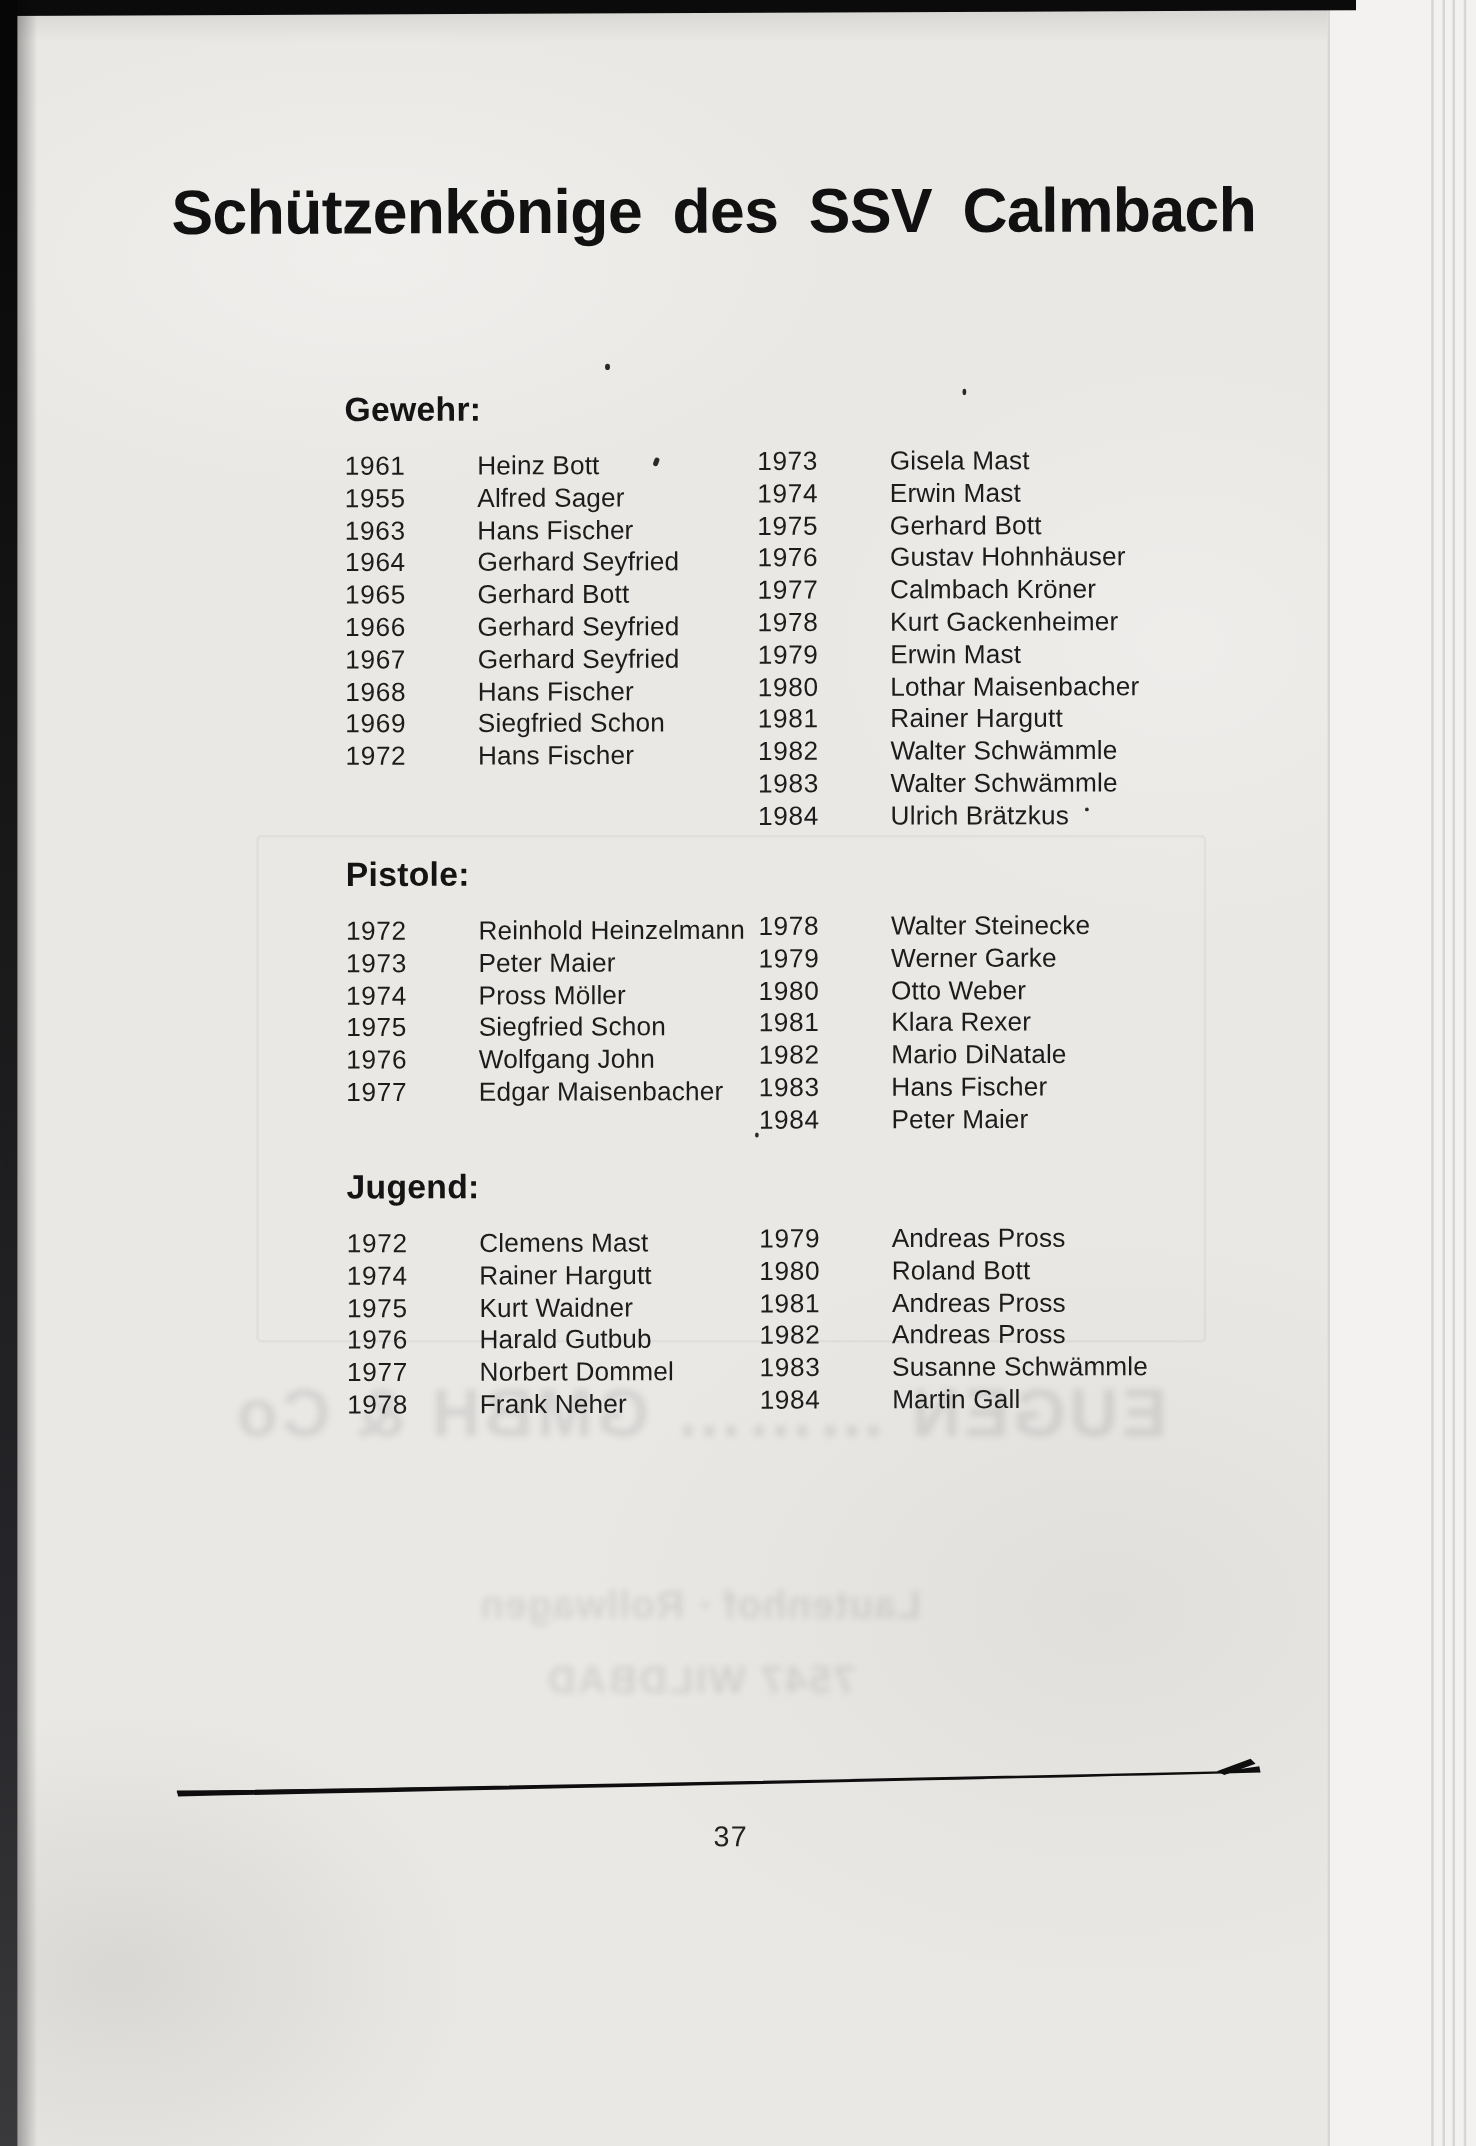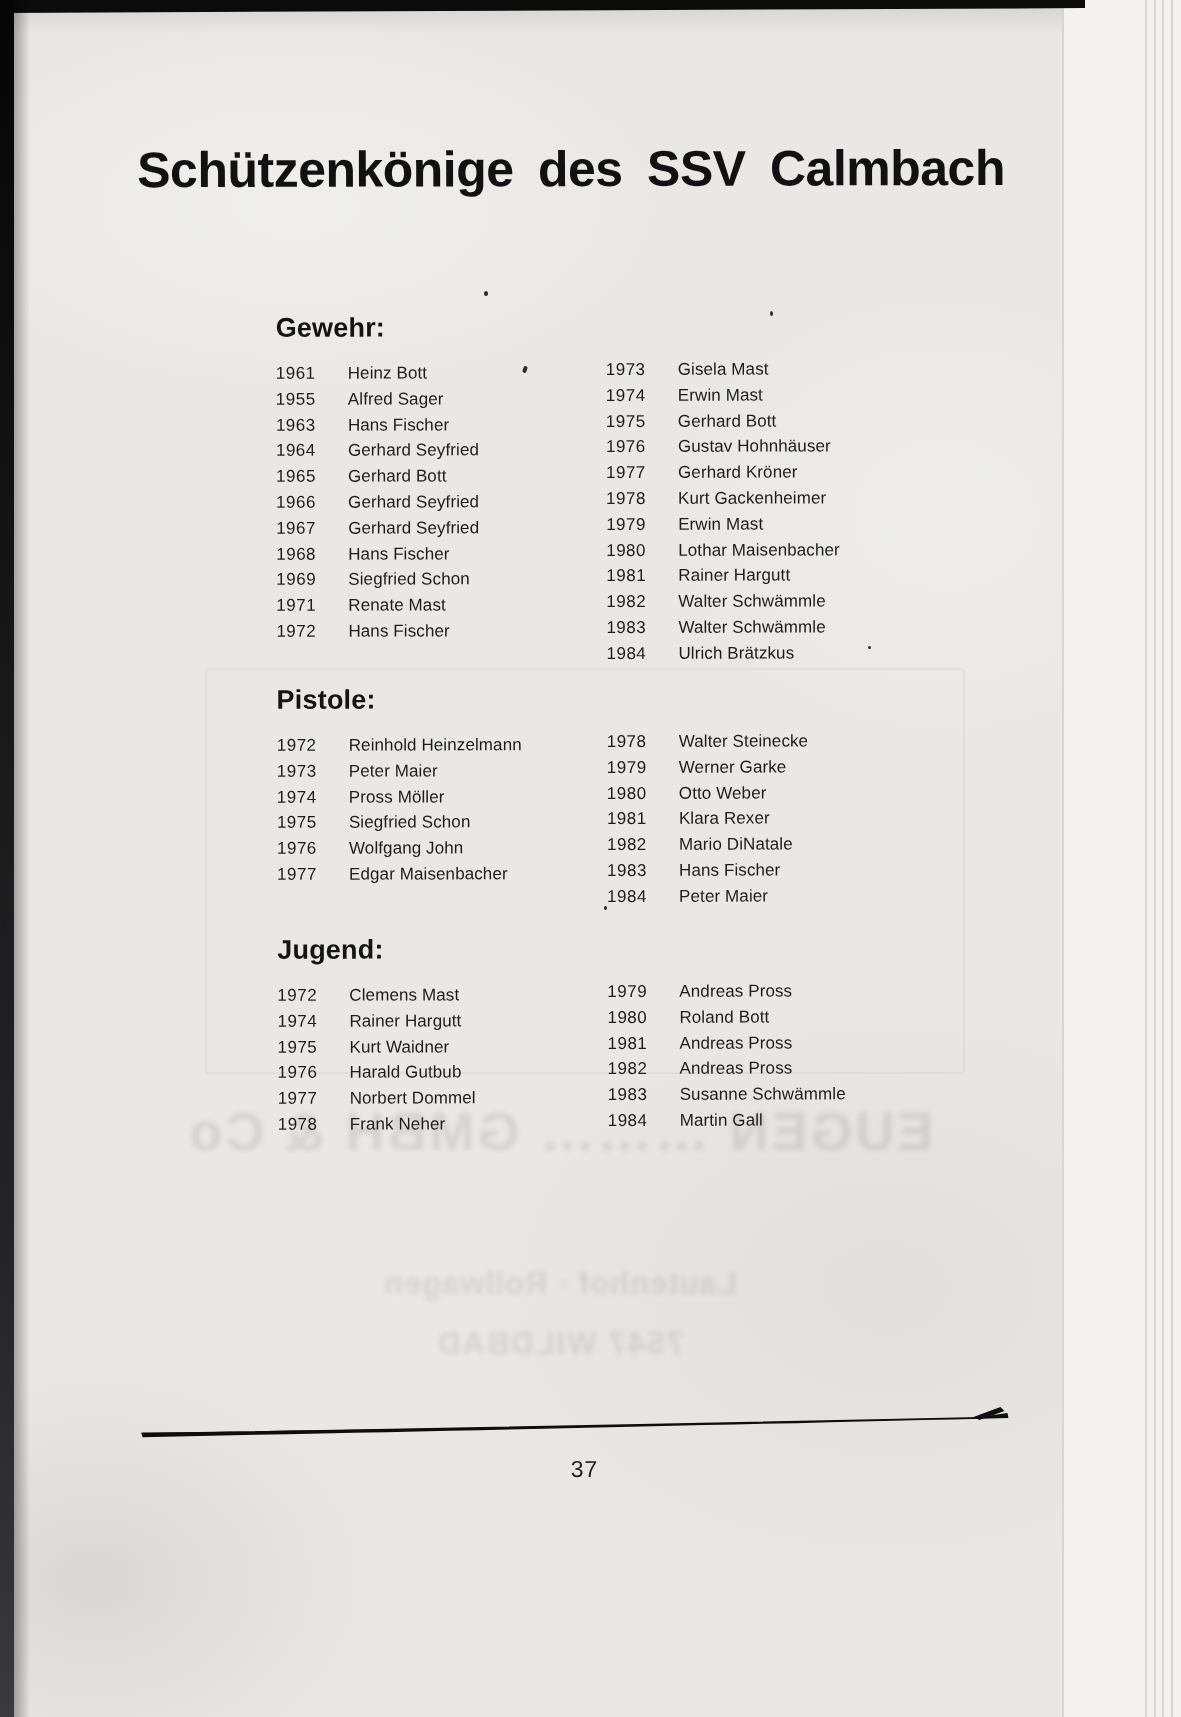--- a/index.html
+++ b/index.html
@@ -67,21 +67,21 @@
   .section{position:absolute;left:277px;width:780px;}
   .section.sec0{top:312px;}
   .section.sec1{top:684px;}
   .section.sec2{top:934px;}
   .section h2{
     margin:0 0 17px 0;font-size:27px;font-weight:700;color:#141414;letter-spacing:0.2px;
   }
   .cols{display:flex;align-items:flex-start;}
   .col{width:330px;flex:0 0 330px;}
   .col.c1{margin-top:-3px;}
-  .row{display:flex;font-size:17px;line-height:25.8px;color:#1c1c1c;}
+  .row{display:flex;font-size:21px;line-height:25.8px;color:#1c1c1c;gap:34px;}
   .row .year{width:72px;flex:0 0 72px;letter-spacing:0.5px;}
   .row .name{letter-spacing:0.1px;}
   
   .rule-svg{position:absolute;left:0;top:1405px;width:1181px;height:40px;}
   .page-number{
     position:absolute;left:0;top:1456px;width:1166px;text-align:center;
     font-size:23px;color:#222;letter-spacing:1px;
   }
 </style>
 </head>
@@ -139,24 +139,20 @@
           </div>
           <div class="row">
             <span class="year">1968</span>
             <span class="name">Hans Fischer</span>
           </div>
           <div class="row">
             <span class="year">1969</span>
             <span class="name">Siegfried Schon</span>
           </div>
           <div class="row">
-            <span class="year">1971</span>
-            <span class="name">Renate Mast</span>
-          </div>
-          <div class="row">
             <span class="year">1972</span>
             <span class="name">Hans Fischer</span>
           </div>
         </div>
       <div class="col c1">
           <div class="row">
             <span class="year">1973</span>
             <span class="name">Gisela Mast</span>
           </div>
           <div class="row">
@@ -166,21 +162,21 @@
           <div class="row">
             <span class="year">1975</span>
             <span class="name">Gerhard Bott</span>
           </div>
           <div class="row">
             <span class="year">1976</span>
             <span class="name">Gustav Hohnhäuser</span>
           </div>
           <div class="row">
             <span class="year">1977</span>
-            <span class="name">Gerhard Kröner</span>
+            <span class="name">Calmbach Kröner</span>
           </div>
           <div class="row">
             <span class="year">1978</span>
             <span class="name">Kurt Gackenheimer</span>
           </div>
           <div class="row">
             <span class="year">1979</span>
             <span class="name">Erwin Mast</span>
           </div>
           <div class="row">

